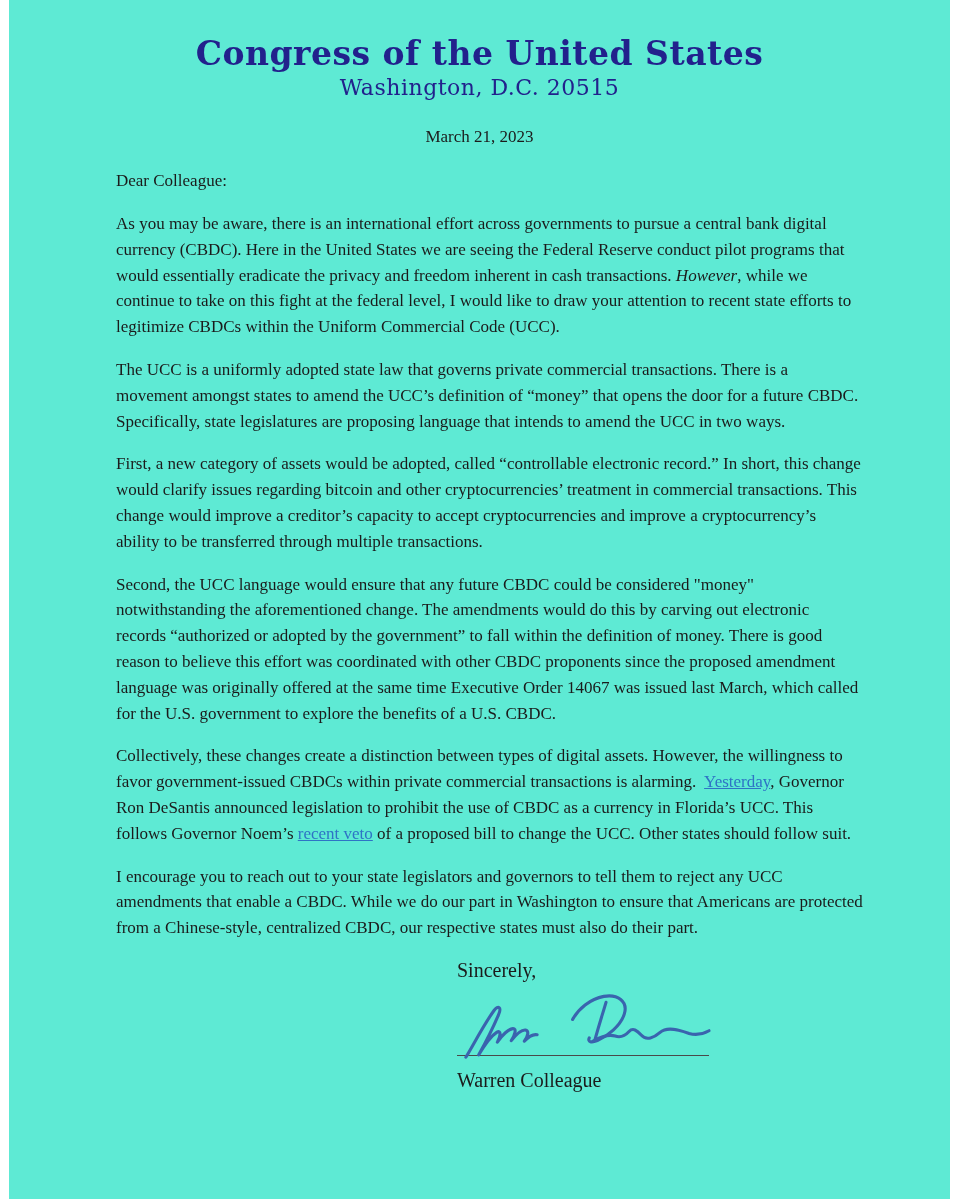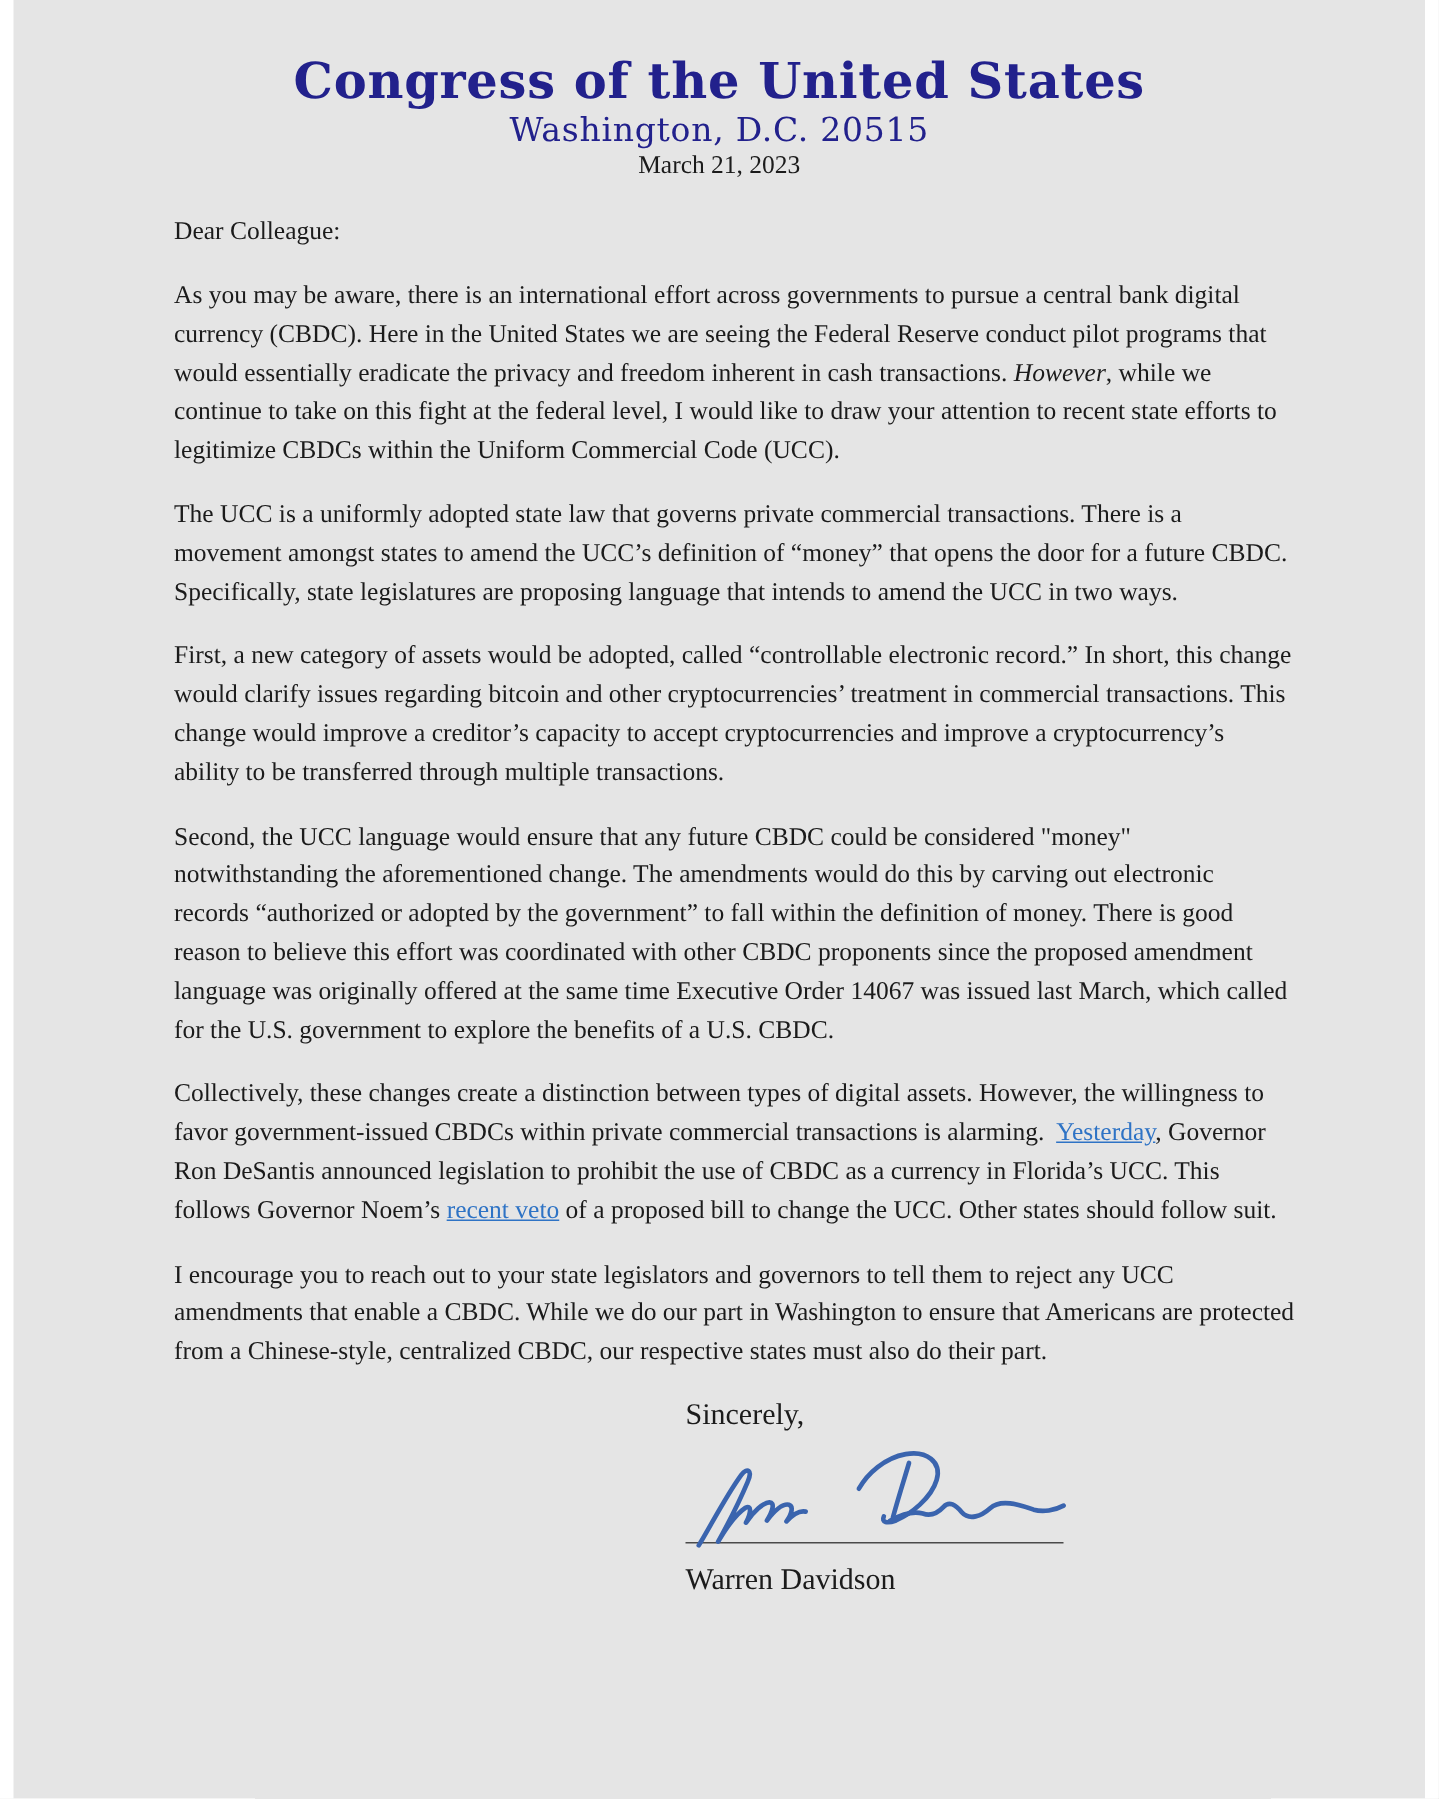--- a/index.html
+++ b/index.html
@@ -9,21 +9,21 @@
     --pen: #3a64ae;
     --rule: #4a4a4a;
   }
   * { margin: 0; padding: 0; box-sizing: border-box; }
   html, body { background: #ffffff; }
   .page {
     position: relative;
     width: 941px;
     height: 1199px;
     margin: 0 auto;
-    background: #e5e5e5;
+    background: #5eead4;
     font-family: "Liberation Serif", serif;
     color: var(--ink);
     overflow: hidden;
   }
   .letterhead {
     padding-top: 36px;
     text-align: center;
     color: var(--navy);
   }
   .letterhead .org {
@@ -36,20 +36,21 @@
   .letterhead .city {
     font-family: "DejaVu Serif", serif;
     font-size: 22px;
     font-weight: 400;
     letter-spacing: 0.5px;
     margin-top: 3px;
   }
   .date-line {
     text-align: center;
     font-size: 17px;
+    margin-top: 27px;
   }
   .letter-body {
     width: 747px;
     margin: 21px 0 0 107px;
     font-size: 17px;
     line-height: 25.8px;
   }
   .salutation { margin-bottom: 17px; }
   .para {
     margin-bottom: 17px;
@@ -112,17 +113,17 @@
       <svg width="260" height="72" viewBox="0 0 260 72" aria-hidden="true">
         <g fill="none" stroke="#3a64ae" stroke-width="3.1" stroke-linecap="round" stroke-linejoin="round" transform="rotate(-2 130 40)">
           <path d="M8,62 C16,50 27,30 38,16 C42,11 46,13 42,21 C35,36 27,50 21,60 C28,49 35,41 40,38 C44,36 44,41 40,48 C45,41 52,35 56,35 C60,35 58,41 54,47 C59,41 65,36 69,37 C72,38 71,43 67,48 C71,44 76,41 80,42"></path>
           <path d="M116,28 C122,18 134,8 148,6 C162,4 172,12 168,24 C164,36 150,46 140,50 C134,52 130,51 132,47"></path>
           <path d="M150,12 C146,24 141,38 138,48"></path>
           <path d="M136,50 C144,46 152,44 158,46 C163,48 168,46 172,42 C176,38 180,41 184,46 C189,52 197,49 203,44 C210,38 222,42 232,46 C238,48 246,47 252,44"></path>
         </g>
       </svg>
     </div>
     <div class="signer">
-      <div>Warren Davidson</div>
+      <div>Warren Colleague</div>
     </div>
   </div>
 
 </div>
 
 </body></html>

